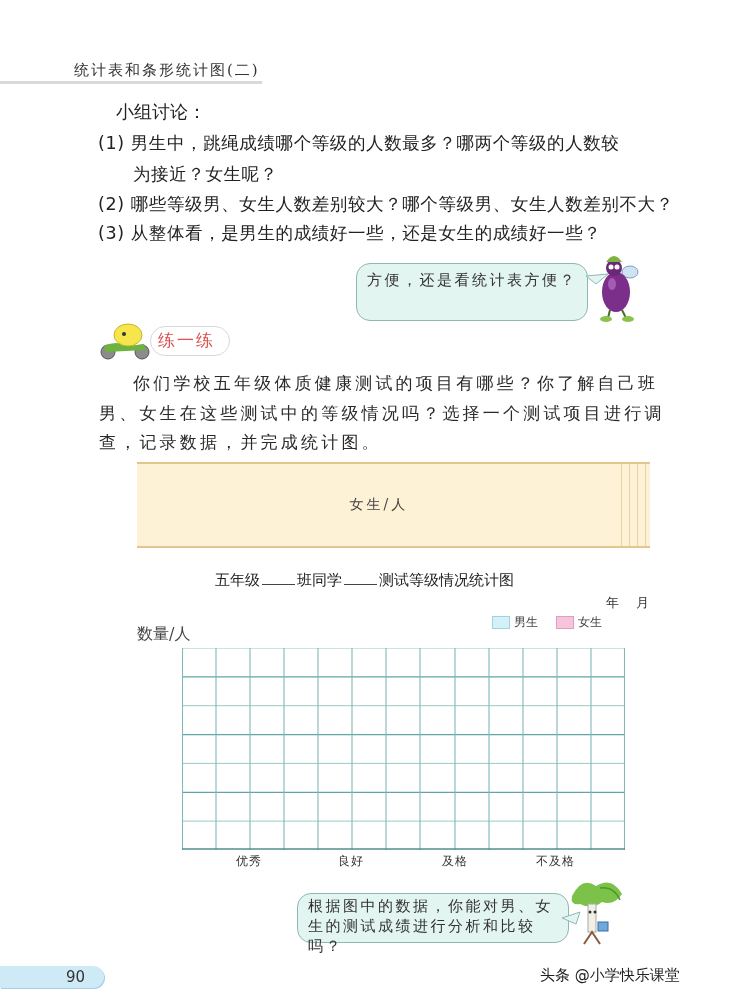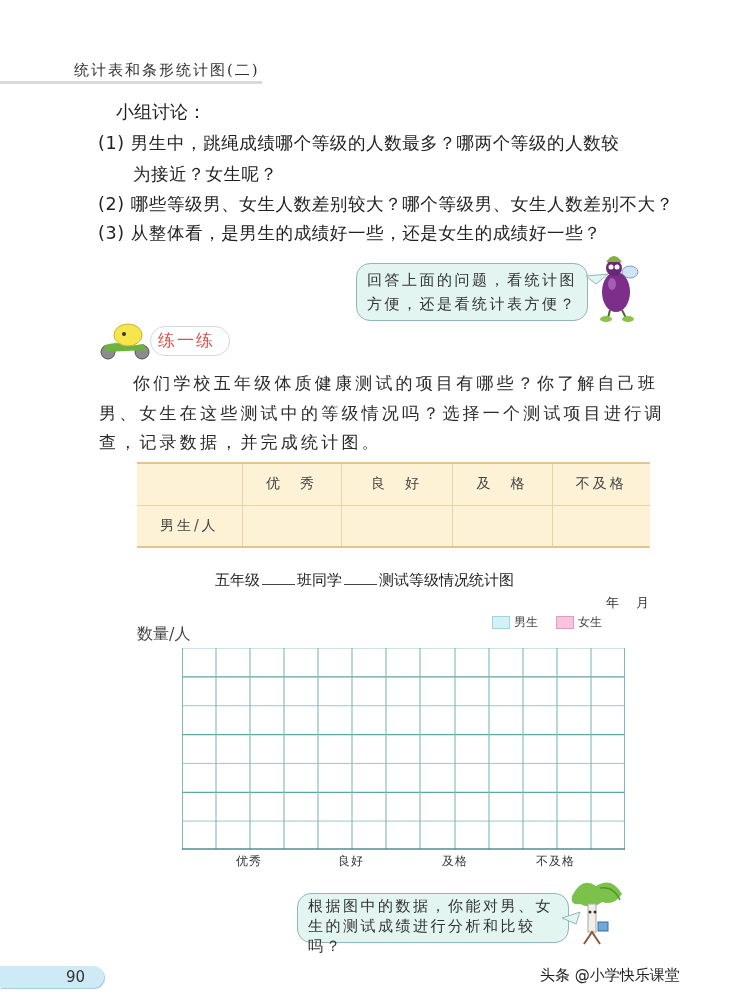--- a/index.html
+++ b/index.html
@@ -61,21 +61,20 @@
 <div class="q" style="left:98px; top:192px;">
   <span>(2)</span>
   <span>哪些等级男、女生人数差别较大？哪个等级男、女生人数差别不大？</span>
 </div>
 <div class="q" style="left:98px; top:221px;">
   <span>(3)</span>
   <span>从整体看，是男生的成绩好一些，还是女生的成绩好一些？</span>
 </div>
 
 <div class="bubble" style="left:356px; top:263px; width:232px; height:58px;">
-  <div>回答上面的问题，看统计图</div>
   <div>方便，还是看统计表方便？</div>
 </div>
 <svg class="mascot" style="left:586px; top:246px;" width="70" height="76" viewBox="0 0 70 76">
   <polygon points="0,30 22,28 10,38" fill="#e3f5f0" stroke="#8fb8b4" stroke-width="1"></polygon>
   <ellipse cx="44" cy="26" rx="8" ry="6" fill="#cfe3f3" stroke="#7aa0c0"></ellipse>
   <ellipse cx="30" cy="46" rx="14" ry="20" fill="#7b2e8a"></ellipse>
   <ellipse cx="26" cy="38" rx="4" ry="6" fill="#a65cb5"></ellipse>
   <circle cx="28" cy="22" r="8" fill="#6a2778"></circle>
   <path d="M20 16 Q28 4 36 16 Z" fill="#7cb342"></path>
   <circle cx="25" cy="21" r="2.5" fill="#fff"></circle>
@@ -97,29 +96,22 @@
   <div class="practice-cloud"></div>
   <div class="practice-label">练一练</div>
 </div>
 
 <div class="para" style="left:133px; top:372px;">你们学校五年级体质健康测试的项目有哪些？你了解自己班</div>
 <div class="para" style="left:99px; top:402px;">男、女生在这些测试中的等级情况吗？选择一个测试项目进行调</div>
 <div class="para" style="left:99px; top:431px;text-align:right;">查，记录数据，并完成统计图。</div>
 
 <table class="data-table">
   <tbody>
-      <tr>
-    <td style="width:105px;"></td>
-    <td style="width:99px;">优　秀</td>
-    <td style="width:111px;">良　好</td>
-    <td style="width:100px;">及　格</td>
-    <td>不及格</td>
-  </tr>
   <tr>
-    <td>男生/人</td>
+    <td>女生/人</td>
     <td></td>
     <td></td>
     <td></td>
     <td></td>
   </tr>
 </tbody>
   </table>
 
 <div class="chart-title">
   <span>五年级</span><span class="blank"></span><span>班同学</span><span class="blank"></span><span>测试等级情况统计图</span>

